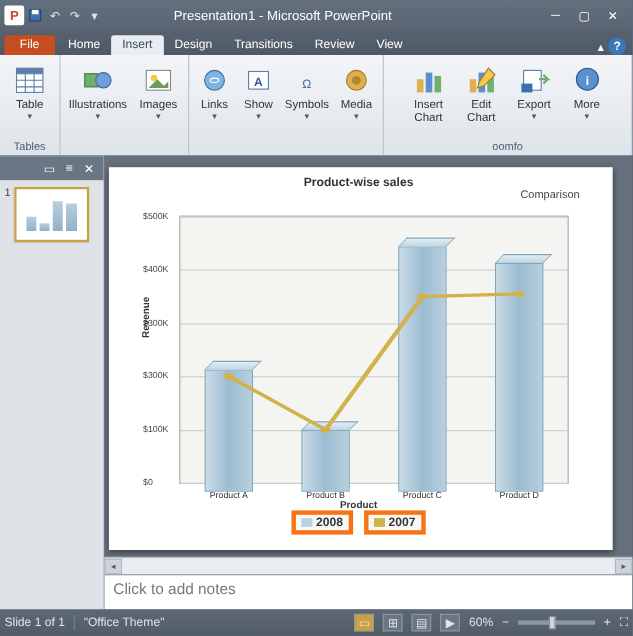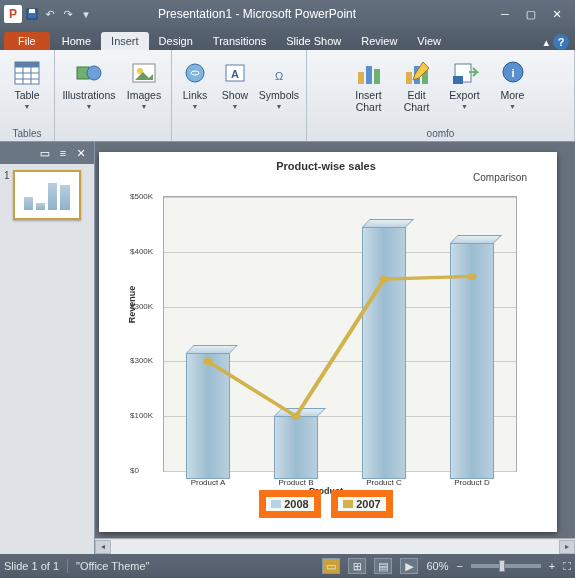--- a/index.html
+++ b/index.html
@@ -38,21 +38,21 @@
 .editarea{flex:1;display:flex;flex-direction:column;background:#5a6370;}
 .slideview{flex:1;overflow:hidden;position:relative;background:#67717e;padding:10px 18px 6px 4px;}
 .slide{width:100%;height:100%;background:#fff;box-shadow:0 2px 6px rgba(0,0,0,.5);position:relative;padding:10px 24px 2px 20px;}
 .chartbox{position:absolute;left:26px;right:30px;top:8px;bottom:8px;}
 .charttitle{text-align:center;font-weight:bold;font-size:11px;color:#333;}
 .chartsub{text-align:right;font-size:10px;color:#444;}
 .plot{position:absolute;left:38px;right:10px;top:36px;bottom:52px;border:1px solid #aaa;background:#f4f4f0;}
 .ylabel{position:absolute;left:2px;top:50%;transform:rotate(-90deg) translateX(50%);transform-origin:left top;font-size:9px;font-weight:bold;color:#333;}
 .xlabel{position:absolute;left:0;right:0;bottom:28px;text-align:center;font-size:9px;font-weight:bold;color:#333;}
 .legend{position:absolute;left:0;right:0;bottom:6px;text-align:center;font-size:9px;color:#333;}
-.legend span{display:inline-flex;align-items:center;margin:0 4px;border:7px solid #f97316;padding:1px 5px;background:#f7f7f3;}
+.legend span{display:inline-flex;align-items:center;margin:0 4px;border:4px solid #f97316;padding:1px 5px;background:#f7f7f3;}
 .legend .sw{width:10px;height:8px;margin-right:3px;display:inline-block;}
 .ytick{position:absolute;left:-34px;font-size:8px;color:#444;}
 .grid{position:absolute;left:0;right:0;border-top:1px solid #ccc;}
 .bar3d{position:absolute;bottom:0;width:44px;}
 .bar3d .face{width:100%;background:linear-gradient(90deg,#c9dbe6,#9bbcd1,#b8d0df);border:1px solid #7fa5bd;}
 .bar3d .top{width:100%;height:8px;transform:skewX(-45deg) translateX(4px);background:linear-gradient(#e4eef4,#bed5e3);border:1px solid #7fa5bd;border-bottom:none;}
 .xlbl{position:absolute;bottom:-16px;font-size:8px;color:#333;width:60px;text-align:center;}
 .lineplot{position:absolute;left:0;right:0;top:0;bottom:0;pointer-events:none;}
 .scrollh{height:16px;background:#dfe3e8;border-top:1px solid #aaa;display:flex;align-items:center;}
 .scrollh .sbtn{width:16px;height:14px;background:#ccd3da;border:1px solid #aeb7c1;display:flex;align-items:center;justify-content:center;font-size:8px;color:#555;}
@@ -90,21 +90,20 @@
     <div class="winbtn">✕</div>
   </div>
 </div>
 
 <div class="tabbar">
   <div class="filetab">File</div>
   <div class="tab">Home</div>
   <div class="tab active">Insert</div>
   <div class="tab">Design</div>
   <div class="tab">Transitions</div>
-  <div class="tab">Slide Show</div>
   <div class="tab">Review</div>
   <div class="tab">View</div>
   <div class="helpzone">
     <span>▴</span>
     <div class="helpbtn">?</div>
   </div>
 </div>
 
 <div class="ribbon">
   <div class="group">
@@ -175,20 +174,30 @@
         <div class="lbl">Show</div>
           <div class="drop">▼</div>
       </div>
       <div class="bigbtn" style="width:48px">
         <div class="ic">
             <svg width="24" height="24">
               <text x="12" y="19" text-anchor="middle" font-size="18" fill="#4a6da0">Ω</text>
             </svg>
           </div>
         <div class="lbl">Symbols</div>
+          <div class="drop">▼</div>
+      </div>
+      <div class="bigbtn" style="width:42px">
+        <div class="ic">
+            <svg width="24" height="24">
+              <circle cx="12" cy="12" r="9" fill="#e0b050" stroke="#a07820"></circle>
+              <circle cx="12" cy="12" r="4" fill="#b08830"></circle>
+            </svg>
+          </div>
+        <div class="lbl">Media</div>
           <div class="drop">▼</div>
       </div>
     </div>
     <div class="group-lbl">&nbsp;</div>
   </div>
   <div class="group" style="flex:1">
     <div class="group-btns">
       <div class="bigbtn">
         <div class="ic">
             <svg width="28" height="26">
@@ -320,20 +329,21 @@
               </span>
           </div>
         </div>
       </div>
     </div>
     <div class="scrollh">
       <div class="sbtn">◂</div>
       <div class="strack"></div>
       <div class="sbtn">▸</div>
     </div>
+    <div class="notes">Click to add notes</div>
   </div>
 </div>
 
 <div class="statusbar">
   <span>Slide 1 of 1</span>
   <div class="sep"></div>
   <span>"Office Theme"</span>
   <div class="spacer"></div>
   <div class="viewbtn active">▭</div>
   <div class="viewbtn">⊞</div>

